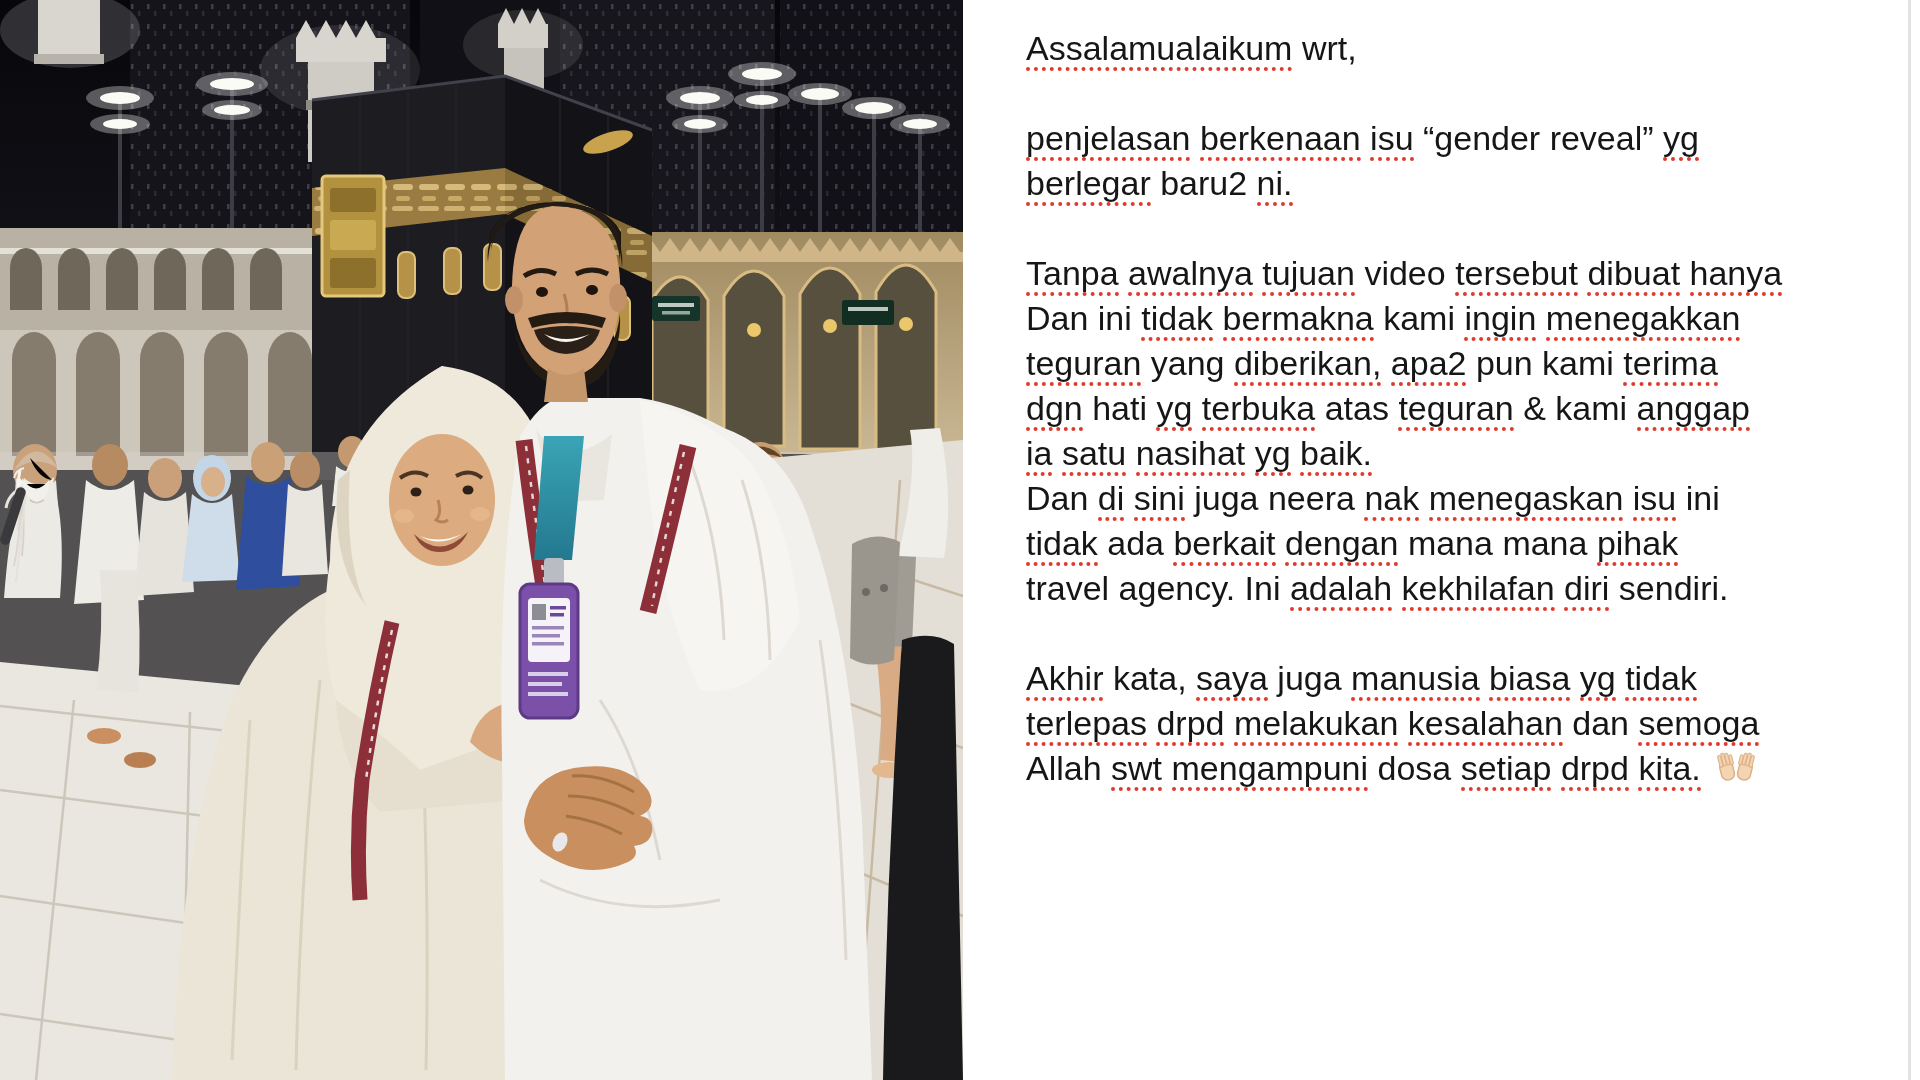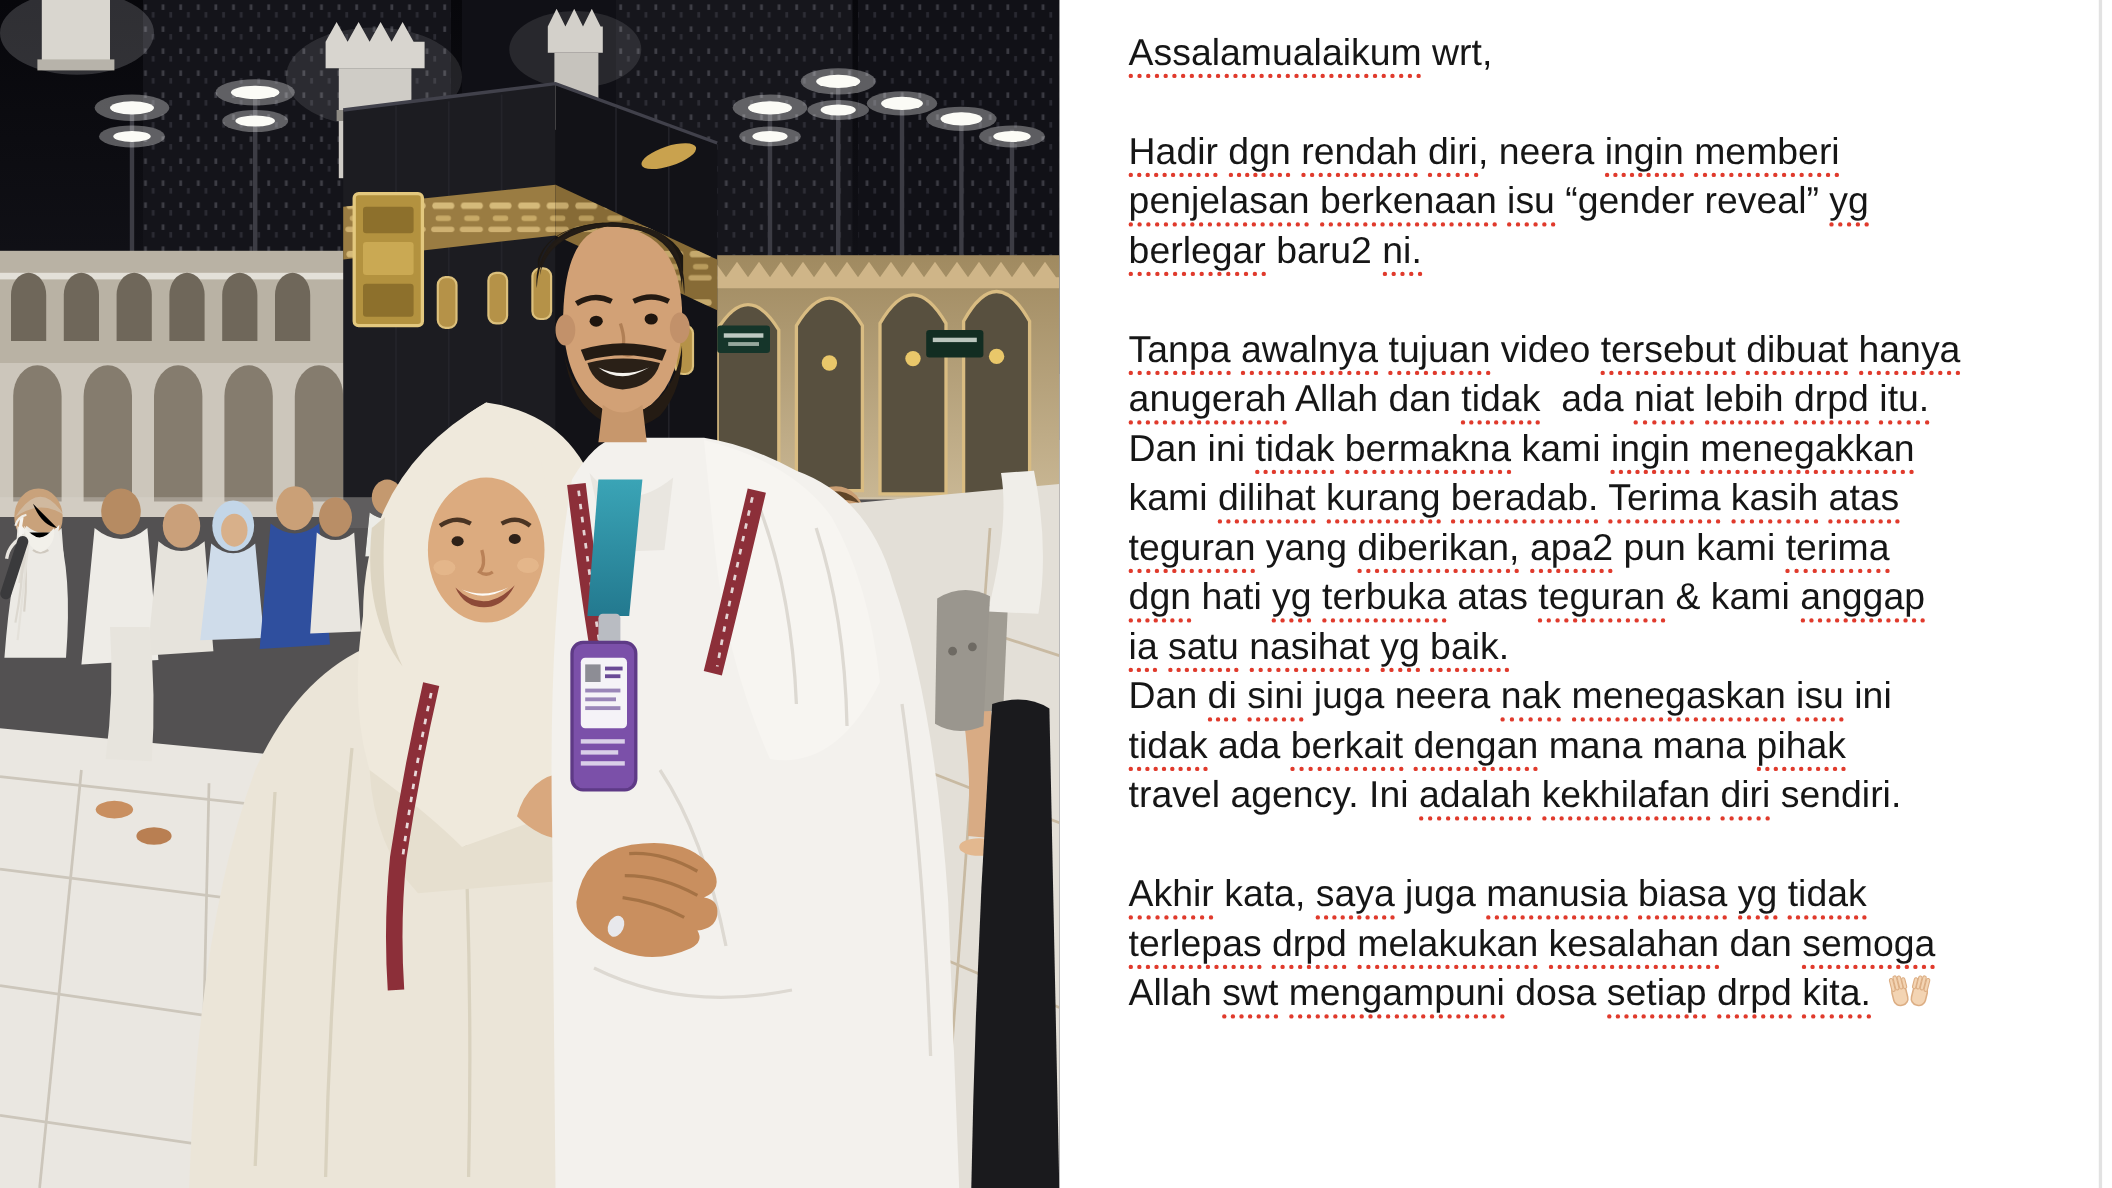--- a/index.html
+++ b/index.html
@@ -420,29 +420,26 @@
         </g>
       </g>
     </svg>
   </div>
 
   <div class="letter">
       <div class="para">
         <div class="line"><span class="sq">Assalamualaikum</span> wrt,</div>
       </div>
       <div class="para">
-        <div class="line"><span class="sq">Hadir</span> <span class="sq">dgn</span> <span class="sq">rendah</span> <span class="sq">diri</span>, neera <span class="sq">ingin</span> <span class="sq">memberi</span></div>
         <div class="line"><span class="sq">penjelasan</span> <span class="sq">berkenaan</span> <span class="sq">isu</span> “gender reveal” <span class="sq">yg</span></div>
         <div class="line"><span class="sq">berlegar</span> baru2 <span class="sq">ni.</span></div>
       </div>
       <div class="para">
         <div class="line"><span class="sq">Tanpa</span> <span class="sq">awalnya</span> <span class="sq">tujuan</span> video <span class="sq">tersebut</span> <span class="sq">dibuat</span> <span class="sq">hanya</span></div>
-        <div class="line"><span class="sq">anugerah</span> Allah dan <span class="sq">tidak</span>  ada <span class="sq">niat</span> <span class="sq">lebih</span> <span class="sq">drpd</span> <span class="sq">itu.</span></div>
         <div class="line">Dan ini <span class="sq">tidak</span> <span class="sq">bermakna</span> kami <span class="sq">ingin</span> <span class="sq">menegakkan</span></div>
-        <div class="line">kami <span class="sq">dilihat</span> <span class="sq">kurang</span> <span class="sq">beradab.</span> <span class="sq">Terima</span> <span class="sq">kasih</span> <span class="sq">atas</span></div>
         <div class="line"><span class="sq">teguran</span> yang <span class="sq">diberikan,</span> <span class="sq">apa2</span> pun kami <span class="sq">terima</span></div>
         <div class="line"><span class="sq">dgn</span> hati <span class="sq">yg</span> <span class="sq">terbuka</span> atas <span class="sq">teguran</span> &amp; kami <span class="sq">anggap</span></div>
         <div class="line"><span class="sq">ia</span> <span class="sq">satu</span> <span class="sq">nasihat</span> <span class="sq">yg</span> <span class="sq">baik.</span></div>
         <div class="line">Dan <span class="sq">di</span> <span class="sq">sini</span> juga neera <span class="sq">nak</span> <span class="sq">menegaskan</span> <span class="sq">isu</span> ini</div>
         <div class="line"><span class="sq">tidak</span> ada <span class="sq">berkait</span> <span class="sq">dengan</span> mana mana <span class="sq">pihak</span></div>
         <div class="line">travel agency. Ini <span class="sq">adalah</span> <span class="sq">kekhilafan</span> <span class="sq">diri</span> sendiri.</div>
       </div>
       <div class="para">
         <div class="line"><span class="sq">Akhir</span> kata, <span class="sq">saya</span> juga <span class="sq">manusia</span> <span class="sq">biasa</span> <span class="sq">yg</span> <span class="sq">tidak</span></div>
         <div class="line"><span class="sq">terlepas</span> <span class="sq">drpd</span> <span class="sq">melakukan</span> <span class="sq">kesalahan</span> dan <span class="sq">semoga</span></div>

